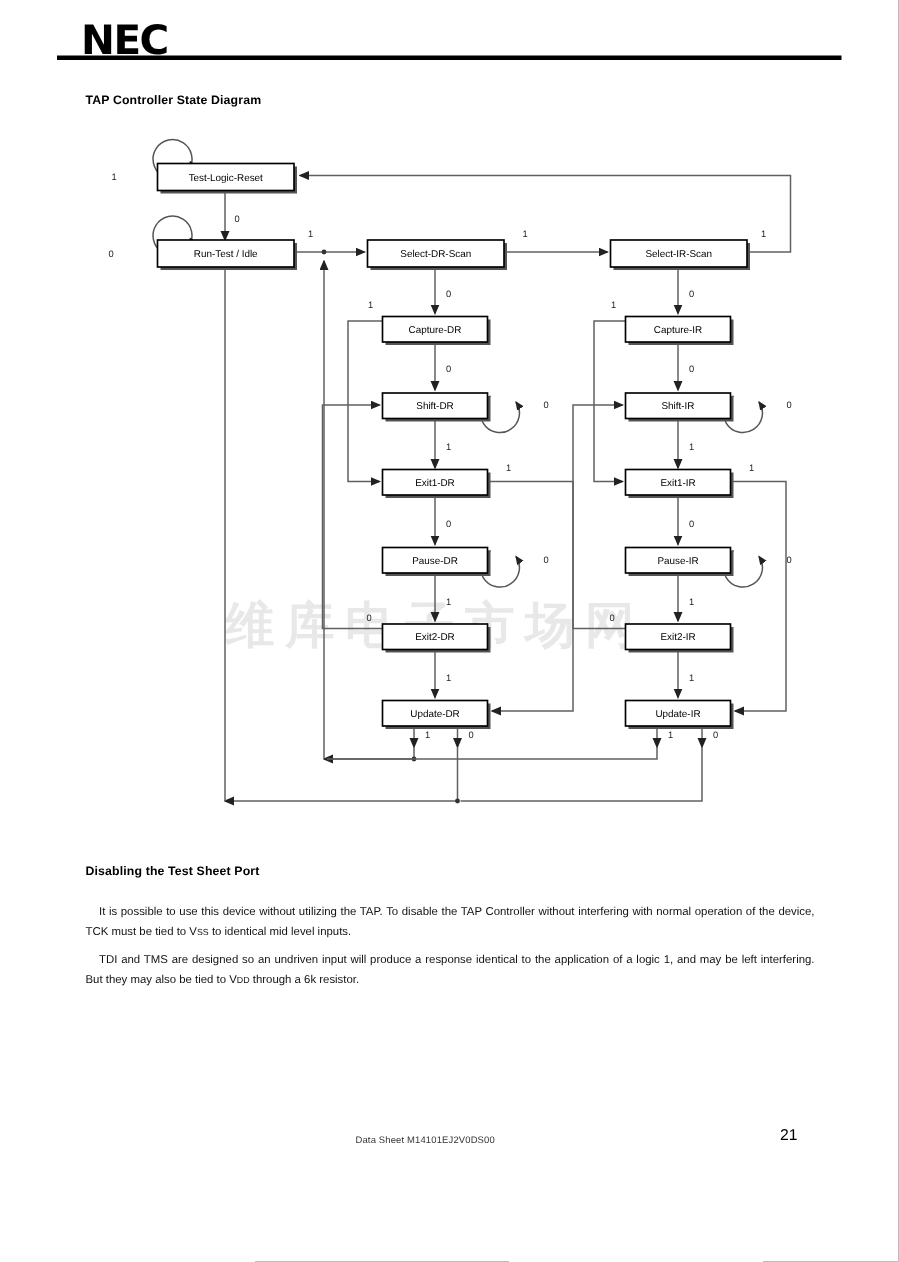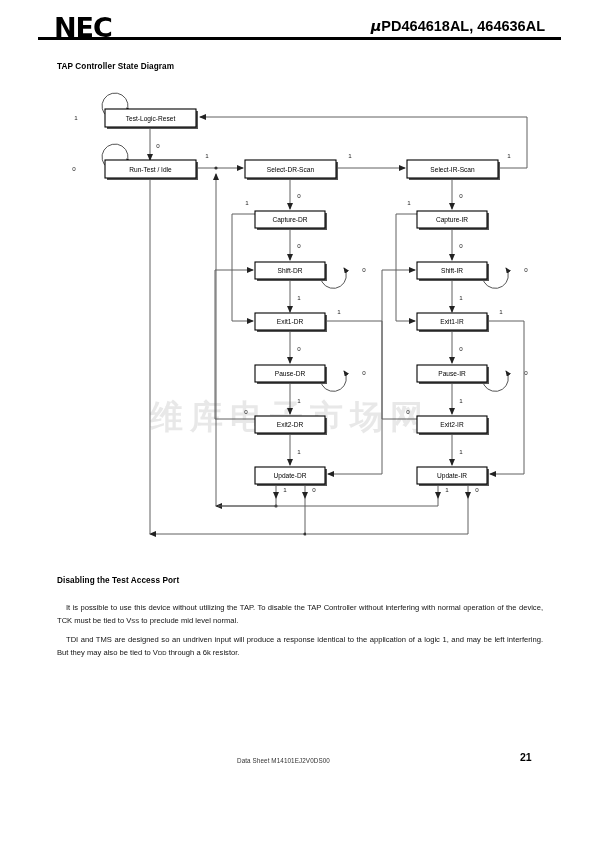--- a/index.html
+++ b/index.html
@@ -53,21 +53,21 @@
   #p2{left:57px;top:633px;width:486px;text-indent:9px;}
   #p3{left:57px;top:666px;width:486px;text-indent:9px;}
   
   #footer-text{
     position:absolute;left:237px;top:757px;
     font-size:6.3px;color:#333;letter-spacing:.1px;
     font-family:"Liberation Sans", sans-serif;
   }
   #page-num{
     position:absolute;left:520px;top:751px;
-    font-size:10.5px;font-weight:bold;color:#000;
+    font-size:10.5px;font-weight:normal;color:#000;
     font-family:"Liberation Sans", sans-serif;
   }
   
   #diagram{position:absolute;left:0;top:90px;width:599px;height:460px;}
   #diagram svg{display:block;}
   .nodebox{
     fill:#ffffff;stroke:#000000;stroke-width:1.1;
   }
   .nodeshadow{fill:#555;}
   .nodelabel{
@@ -93,21 +93,20 @@
     pointer-events:none;
   }
 </style>
 </head>
 <body>
 
 <div id="page">
 
   <div id="header">
     <div id="nec-logo">NEC</div>
-    <div id="part-number"><span class="mu">μ</span><span>PD464618AL, 464636AL</span></div>
     <div id="header-rule"></div>
   </div>
 
   <div class="sec-title" id="tap-title">TAP Controller State Diagram</div>
 
   <div id="watermark">维库电子市场网</div>
 
   <div id="diagram">
   <svg width="599" height="460" viewBox="0 0 599 460" xmlns="http://www.w3.org/2000/svg">
     <defs>
@@ -308,23 +307,23 @@
     </g>
     <g>
       <rect class="nodeshadow" x="419" y="379" width="70" height="17"></rect>
       <rect class="nodebox" x="417" y="377" width="70" height="17"></rect>
       <text class="nodelabel" x="452" y="386.2">Update-IR</text>
     </g>
 
   </svg>
   </div>
 
-  <div class="sec-title" id="disable-title">Disabling the Test Access Port</div>
-
-  <div class="para" id="p1"><span>It is possible to use this device without utilizing the TAP. To disable the TAP Controller without interfering with normal operation of the device, TCK must be tied to V</span><span class="sub">SS</span><span> to preclude mid level normal.</span></div>
+  <div class="sec-title" id="disable-title">Disabling the Test Sheet Port</div>
+
+  <div class="para" id="p1"><span>It is possible to use this device without utilizing the TAP. To disable the TAP Controller without interfering with normal operation of the device, TCK must be tied to V</span><span class="sub">SS</span><span> to identical mid level inputs.</span></div>
 
   <div class="para" id="p2"><span>TDI and TMS are designed so an undriven input will produce a response identical to the application of a logic 1, and may be left interfering. But they may also be tied to V</span><span class="sub">DD</span><span> through a 6k resistor.</span></div>
 
 
   <div id="footer-text">Data Sheet  M14101EJ2V0DS00</div>
   <div id="page-num">21</div>
 
 </div>
 
 </body></html>

